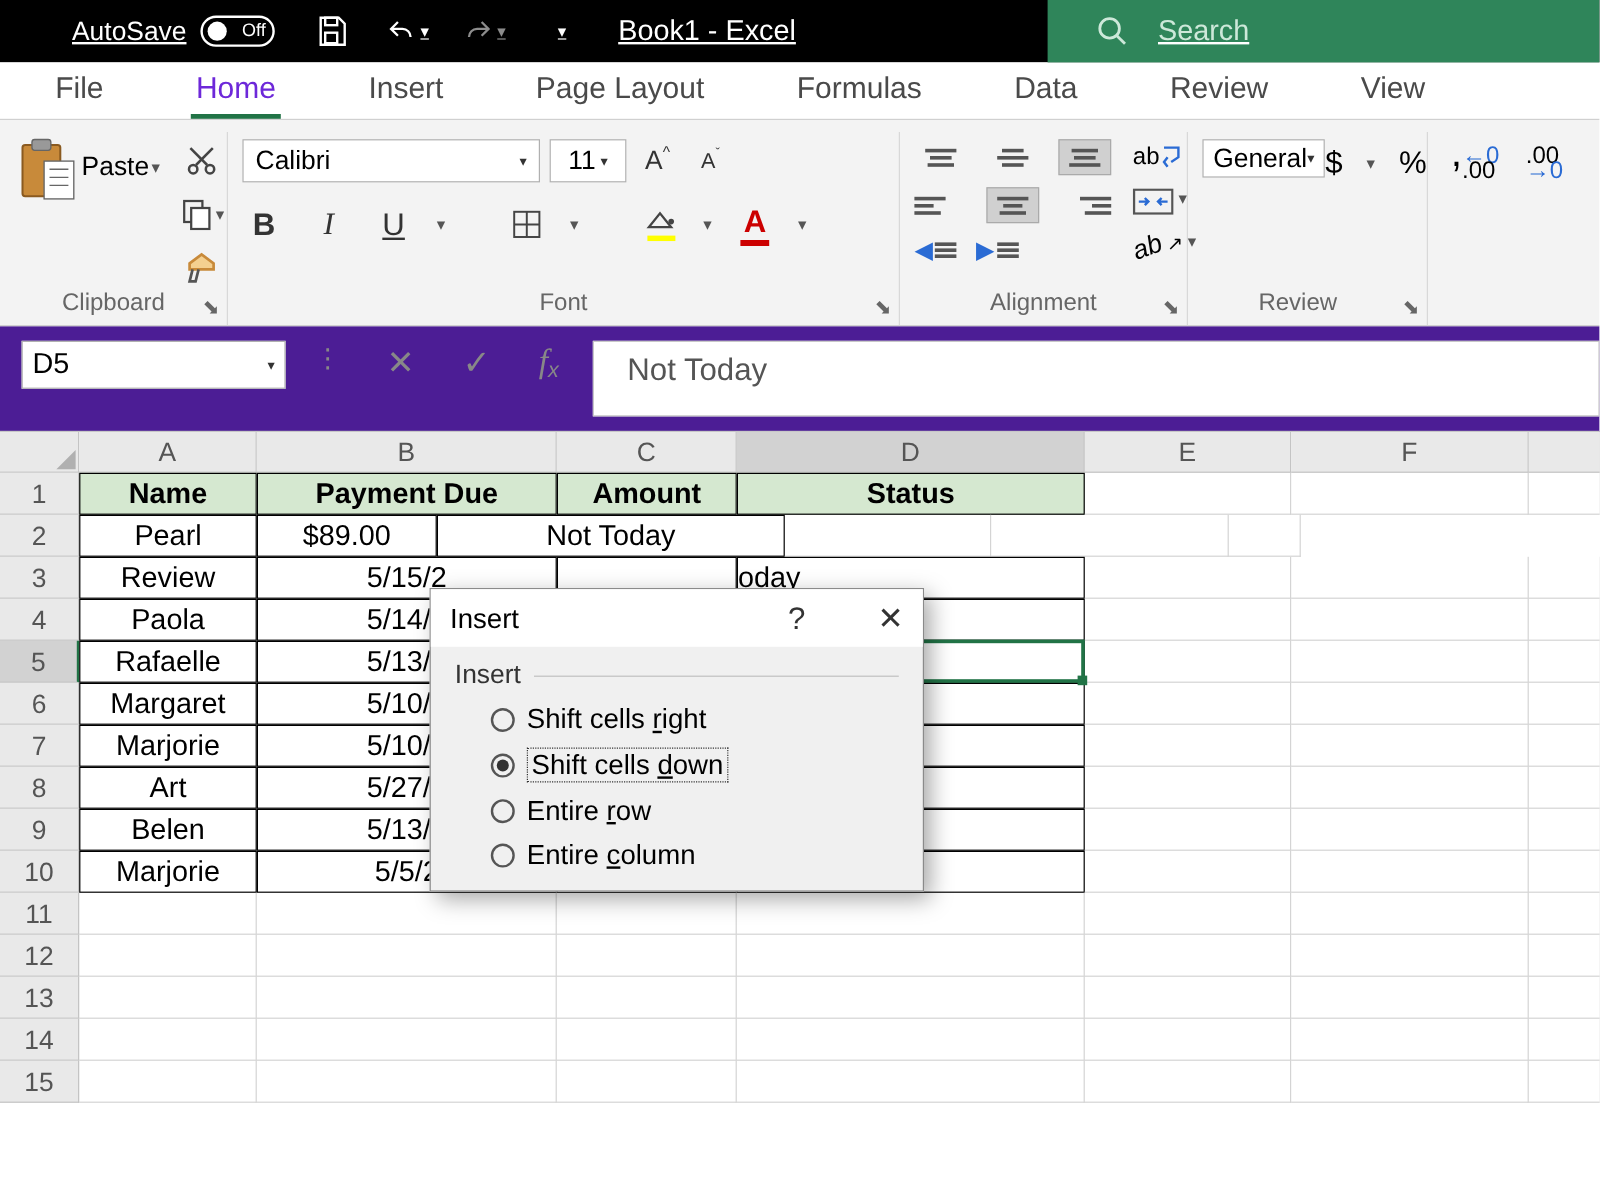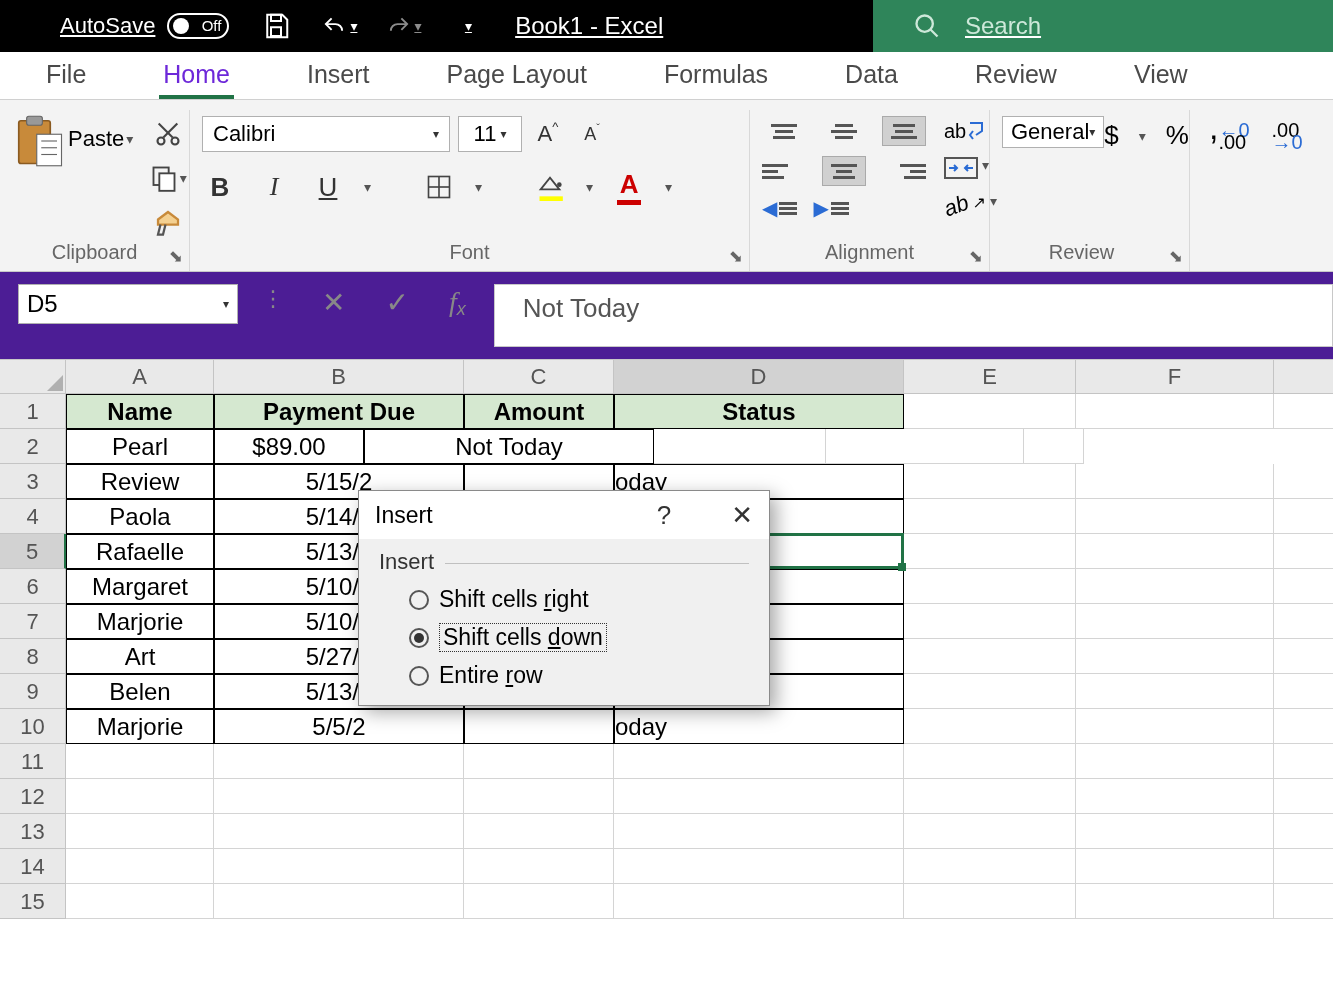--- a/index.html
+++ b/index.html
@@ -573,15 +573,19 @@
           <span class="rlabel">Shift cells <span class="underline-char">r</span>ight</span>
         </div>
         <div class="radio focus">
           <div class="radio-dot checked"></div>
           <span class="rlabel">Shift cells <span class="underline-char">d</span>own</span>
         </div>
         <div class="radio">
           <div class="radio-dot"></div>
           <span class="rlabel">Entire <span class="underline-char">r</span>ow</span>
         </div>
+        <div class="radio">
+          <div class="radio-dot"></div>
+          <span class="rlabel">Entire <span class="underline-char">c</span>olumn</span>
+        </div>
       </div>
   </div>
 </div>
 
 </body></html>

